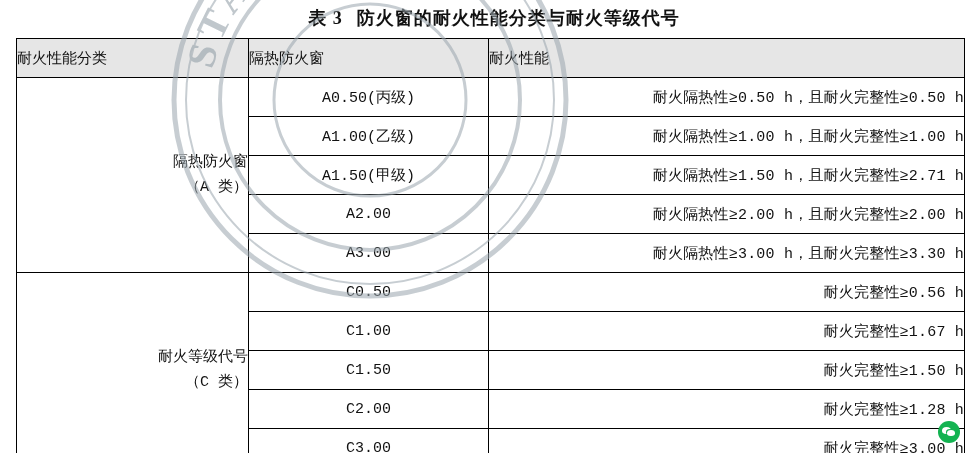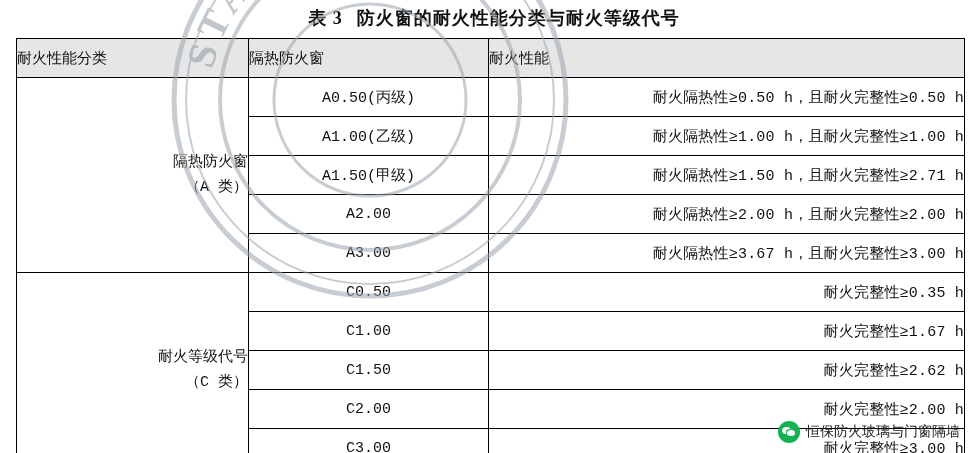--- a/index.html
+++ b/index.html
@@ -187,48 +187,47 @@
       <tr>
         <td class="code">A1.50(甲级)</td>
         <td class="perf">耐火隔热性≥1.50 h，且耐火完整性≥2.71 h</td>
       </tr>
       <tr>
         <td class="code">A2.00</td>
         <td class="perf">耐火隔热性≥2.00 h，且耐火完整性≥2.00 h</td>
       </tr>
       <tr>
         <td class="code">A3.00</td>
-        <td class="perf">耐火隔热性≥3.67 h，且耐火完整性≥3.00 h</td>
+        <td class="perf">耐火隔热性≥3.00 h，且耐火完整性≥3.30 h</td>
       </tr>
 
       <tr>
         <td class="cat" rowspan="5">
           <div>耐火等级代号</div>
           <div>（C 类）</div>
         </td>
         <td class="code">C0.50</td>
-        <td class="perf">耐火完整性≥0.35 h</td>
+        <td class="perf">耐火完整性≥0.56 h</td>
       </tr>
       <tr>
         <td class="code">C1.00</td>
         <td class="perf">耐火完整性≥1.67 h</td>
       </tr>
       <tr>
         <td class="code">C1.50</td>
-        <td class="perf">耐火完整性≥2.62 h</td>
+        <td class="perf">耐火完整性≥1.50 h</td>
       </tr>
       <tr>
         <td class="code">C2.00</td>
-        <td class="perf">耐火完整性≥2.00 h</td>
+        <td class="perf">耐火完整性≥1.28 h</td>
       </tr>
       <tr>
         <td class="code">C3.00</td>
         <td class="perf">耐火完整性≥3.00 h</td>
       </tr>
     </tbody>
   </table>
 
   <div class="badge">
     <div class="logo"></div>
-    <div class="badge-text">恒保防火玻璃与门窗隔墙</div>
   </div>
 
 </div>
 
 </body></html>

